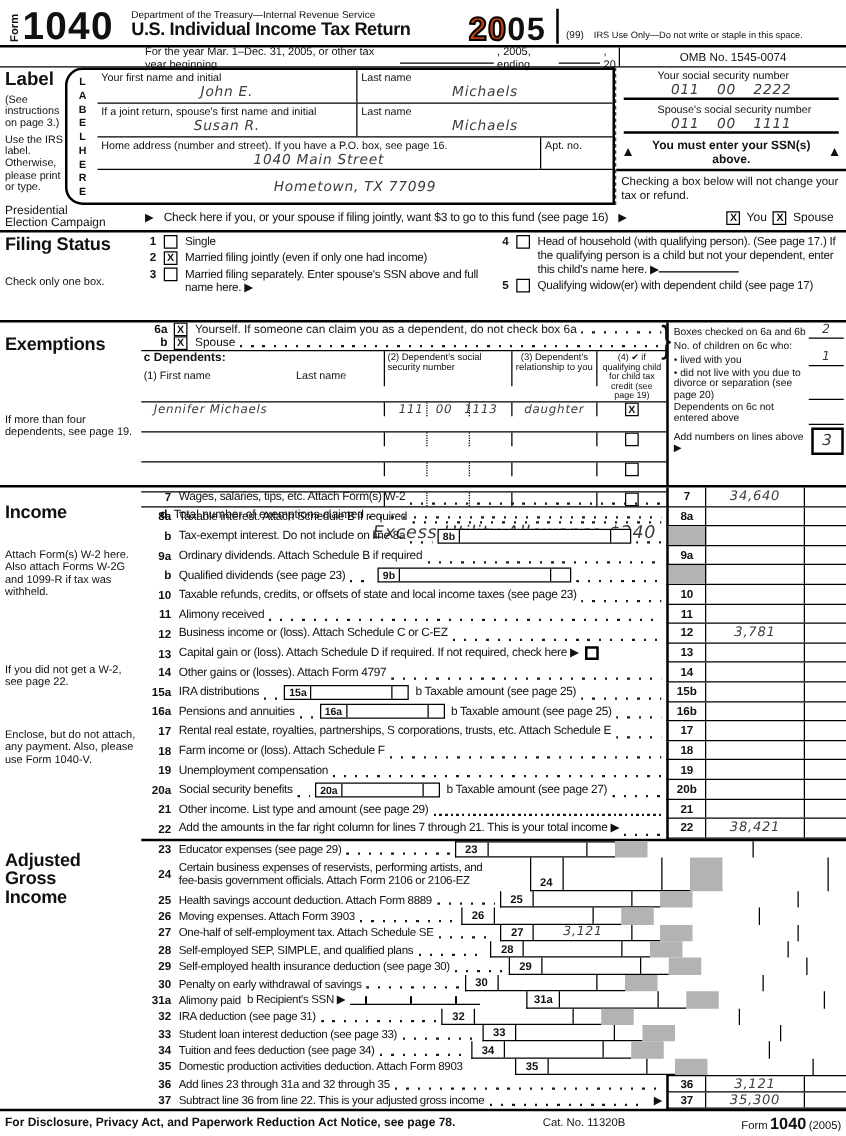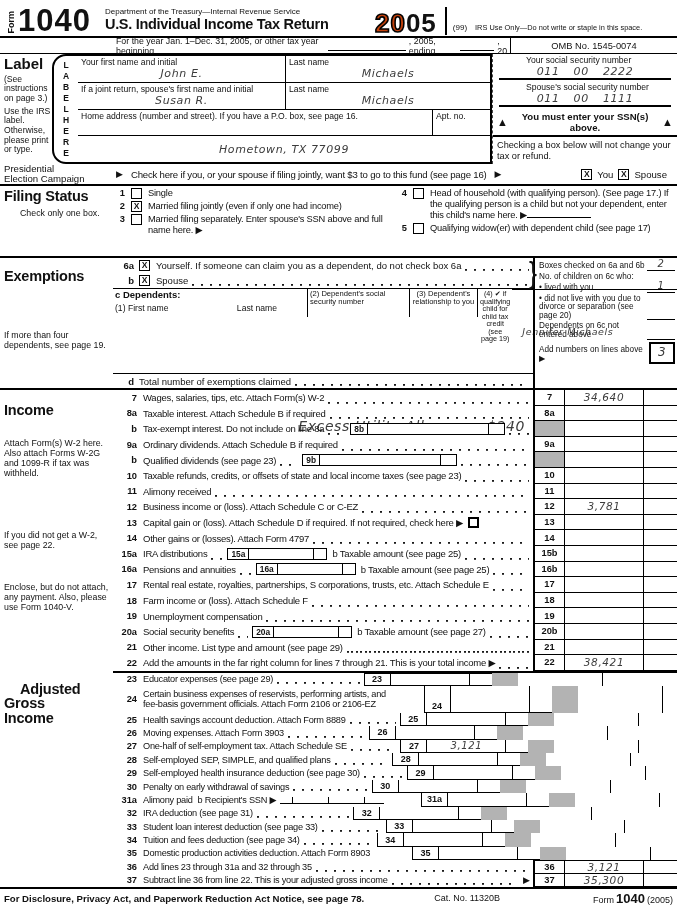--- a/index.html
+++ b/index.html
@@ -30,21 +30,21 @@
   .yr-o { color:#c2410c; -webkit-text-stroke:1.6px #000; }
   .vline { width:2px; height:28px; background:#000; margin:0 6px 0 2px; }
   .hdr-99 { font-size:8px; margin:0 8px 3px 0; }
   .hdr-irs { font-size:7.4px; white-space:nowrap; padding-bottom:3px; }
 
   
   .tys { display:flex; height:16px; align-items:center; border-bottom:1.6px solid #000; font-size:8.8px; }
   .tys-main { flex:1; display:flex; align-items:center; padding-left:116px; }
   .tys-gap { width:90px; border-bottom:1px solid #000; height:10px; margin:0 3px; }
   .tys-gap2 { width:40px; border-bottom:1px solid #000; height:10px; margin:0 3px; }
-  .tys-omb { width:167px; border-left:1.4px solid #000; text-align:center; font-size:9.3px; align-self:stretch; display:flex; align-items:center; justify-content:center; }
+  .tys-omb { width:182px; border-left:1.4px solid #000; text-align:center; font-size:9.3px; align-self:stretch; display:flex; align-items:center; justify-content:center; }
 
   
   .lblk { display:flex; height:110px; }
   .lblk-left { width:52px; padding:2px 0 0 4px; font-size:8.6px; line-height:1.12; }
   .lblk-left .h { font-size:15px; font-weight:bold; margin-bottom:2px; }
   .bracket { width:440px; border:2.4px solid #000; border-radius:14px 0 0 14px; display:flex; }
   .lhcol { width:24px; display:flex; flex-direction:column; align-items:center; justify-content:space-around; padding:4px 0; }
   .lh { writing-mode:vertical-rl; text-orientation:upright; font-size:8.5px; font-weight:bold; letter-spacing:1px; }
   .fields { flex:1; display:flex; flex-direction:column; }
   .fr { display:flex; flex:1; border-bottom:1.2px solid #000; }
@@ -90,21 +90,21 @@
   .ex-flex { display:flex; height:100%; }
   .ex-main { width:420px; display:flex; flex-direction:column; }
   .ex-right { flex:1; border-left:2px solid #000; padding:1px 2px 1px 4px; font-size:8.2px; line-height:1.05; }
   .exr-item { display:flex; align-items:flex-end; margin-bottom:2px; }
   .exr-item .t { flex:1; }
   .exr-val { width:28px; border-bottom:1.4px solid #000; text-align:center; font-size:10px; flex:0 0 auto; }
   .exr-box { width:26px; height:22px; border:2.6px solid #000; display:flex; align-items:center; justify-content:center; font-size:12px; flex:0 0 auto; }
   .ex6 { display:flex; align-items:center; height:15px; font-size:9.5px; position:relative; }
   .ex6 .n { width:26px; text-align:right; padding-right:5px; font-weight:bold; }
   .brace { position:absolute; right:-4px; top:1px; font-size:24px; font-weight:normal; transform:scaleY(1.25); }
-  .dept { flex:1; display:flex; flex-direction:row; border-top:1.4px solid #000; }
+  .dept { flex:1; display:flex; flex-direction:column; border-top:1.4px solid #000;gap:12px; }
   .dep-hdr { display:flex; height:28px; font-size:7.6px; line-height:1.05; }
   .dep-hdr > div { border-right:1.4px solid #000; padding:1px 2px; }
   .dep-hdr > div:last-child { border-right:none; }
   .dh1 { width:195px; font-size:8.6px; }
   .dh1 .dtitle { font-size:9.5px; font-weight:bold; }
   .dh1 .cols { display:flex; justify-content:space-between; margin-top:4px; padding-right:28px; }
   .dh2 { width:102px; text-align:left; }
   .dh3 { width:68px; text-align:center; }
   .dh4 { flex:1; text-align:center; font-size:7.2px; }
   .dep-row { display:flex; flex:1; border-top:1.4px solid #000; font-size:9.5px; }
@@ -173,21 +173,21 @@
       <div class="hdr-title">U.S. Individual Income Tax Return</div>
     </div>
     <div class="hdr-year"><span class="yr-o">20</span><span>05</span></div>
     <div class="vline"></div>
     <span class="hdr-99">(99)</span>
     <span class="hdr-irs">IRS Use Only—Do not write or staple in this space.</span>
   </div>
 
   <div class="tys">
     <div class="tys-main">
-      <span>For the year Jan. 1–Dec. 31, 2005, or other tax year beginning</span>
+      <span>For the year Mar. 1–Dec. 31, 2005, or other tax year beginning</span>
       <span class="tys-gap"></span>
       <span>, 2005, ending</span>
       <span class="tys-gap2"></span>
       <span>, 20</span>
     </div>
     <div class="tys-omb">OMB No. 1545-0074</div>
   </div>
 
   <div class="lblk">
     <div class="lblk-left">
@@ -217,20 +217,21 @@
             <span class="val hw">Susan R.</span>
           </div>
           <div class="fc fc2">
             <span class="cap">Last name</span>
             <span class="val hw">Michaels</span>
           </div>
         </div>
         <div class="fr">
           <div class="fc fca">
             <span class="cap">Home address (number and street). If you have a P.O. box, see page 16.</span>
+            <span class="val hw">1040 Main Street</span>
           </div>
           <div class="fc fcb">
             <span class="cap">Apt. no.</span>
             <span class="val hw"></span>
           </div>
         </div>
         <div class="fr">
           <div class="fc" style="flex:1">
             <span class="val hw">Hometown, TX 77099</span>
           </div>
@@ -268,21 +269,21 @@
       <span class="cb">X</span>
       <span>You</span>
       <span class="cb">X</span>
       <span>Spouse</span>
     </div>
   </div>
 
   <div class="sec fs">
     <div class="sec-left">
       <div class="h">Filing Status</div>
-      <div class="sm" style="top:22px;margin-left:16px;">Check only one box.</div>
+      <div class="sm" style="top:34px;">Check only one box.</div>
     </div>
     <div class="sec-body fs-cols">
       <div class="fs-col">
         <div class="fs-row">
           <span class="fs-num">1</span>
           <span class="cb"></span>
           <span class="fs-lbl">Single</span>
         </div>
         <div class="fs-row">
           <span class="fs-num">2</span>
@@ -660,21 +661,21 @@
             <span class="rn">22</span>
             <span class="ra hw">38,421</span>
             <span class="rc"></span>
           </span>
       </div>
     </div>
   </div>
 
   <div class="sec agi">
     <div class="sec-left">
-      <div class="h" style="margin-top:6px;margin-left:16px;">Adjusted</div>
+      <div class="h" style="margin-top:6px;">Adjusted</div>
       <div class="h">Gross</div>
       <div class="h">Income</div>
     </div>
     <div class="sec-body">
 
       <div class="frow">
         <span class="lnum">23</span>
         <span class="lbl">Educator expenses (see page 29)</span>
         <span class="dots"></span>
         <span class="ib bt">

